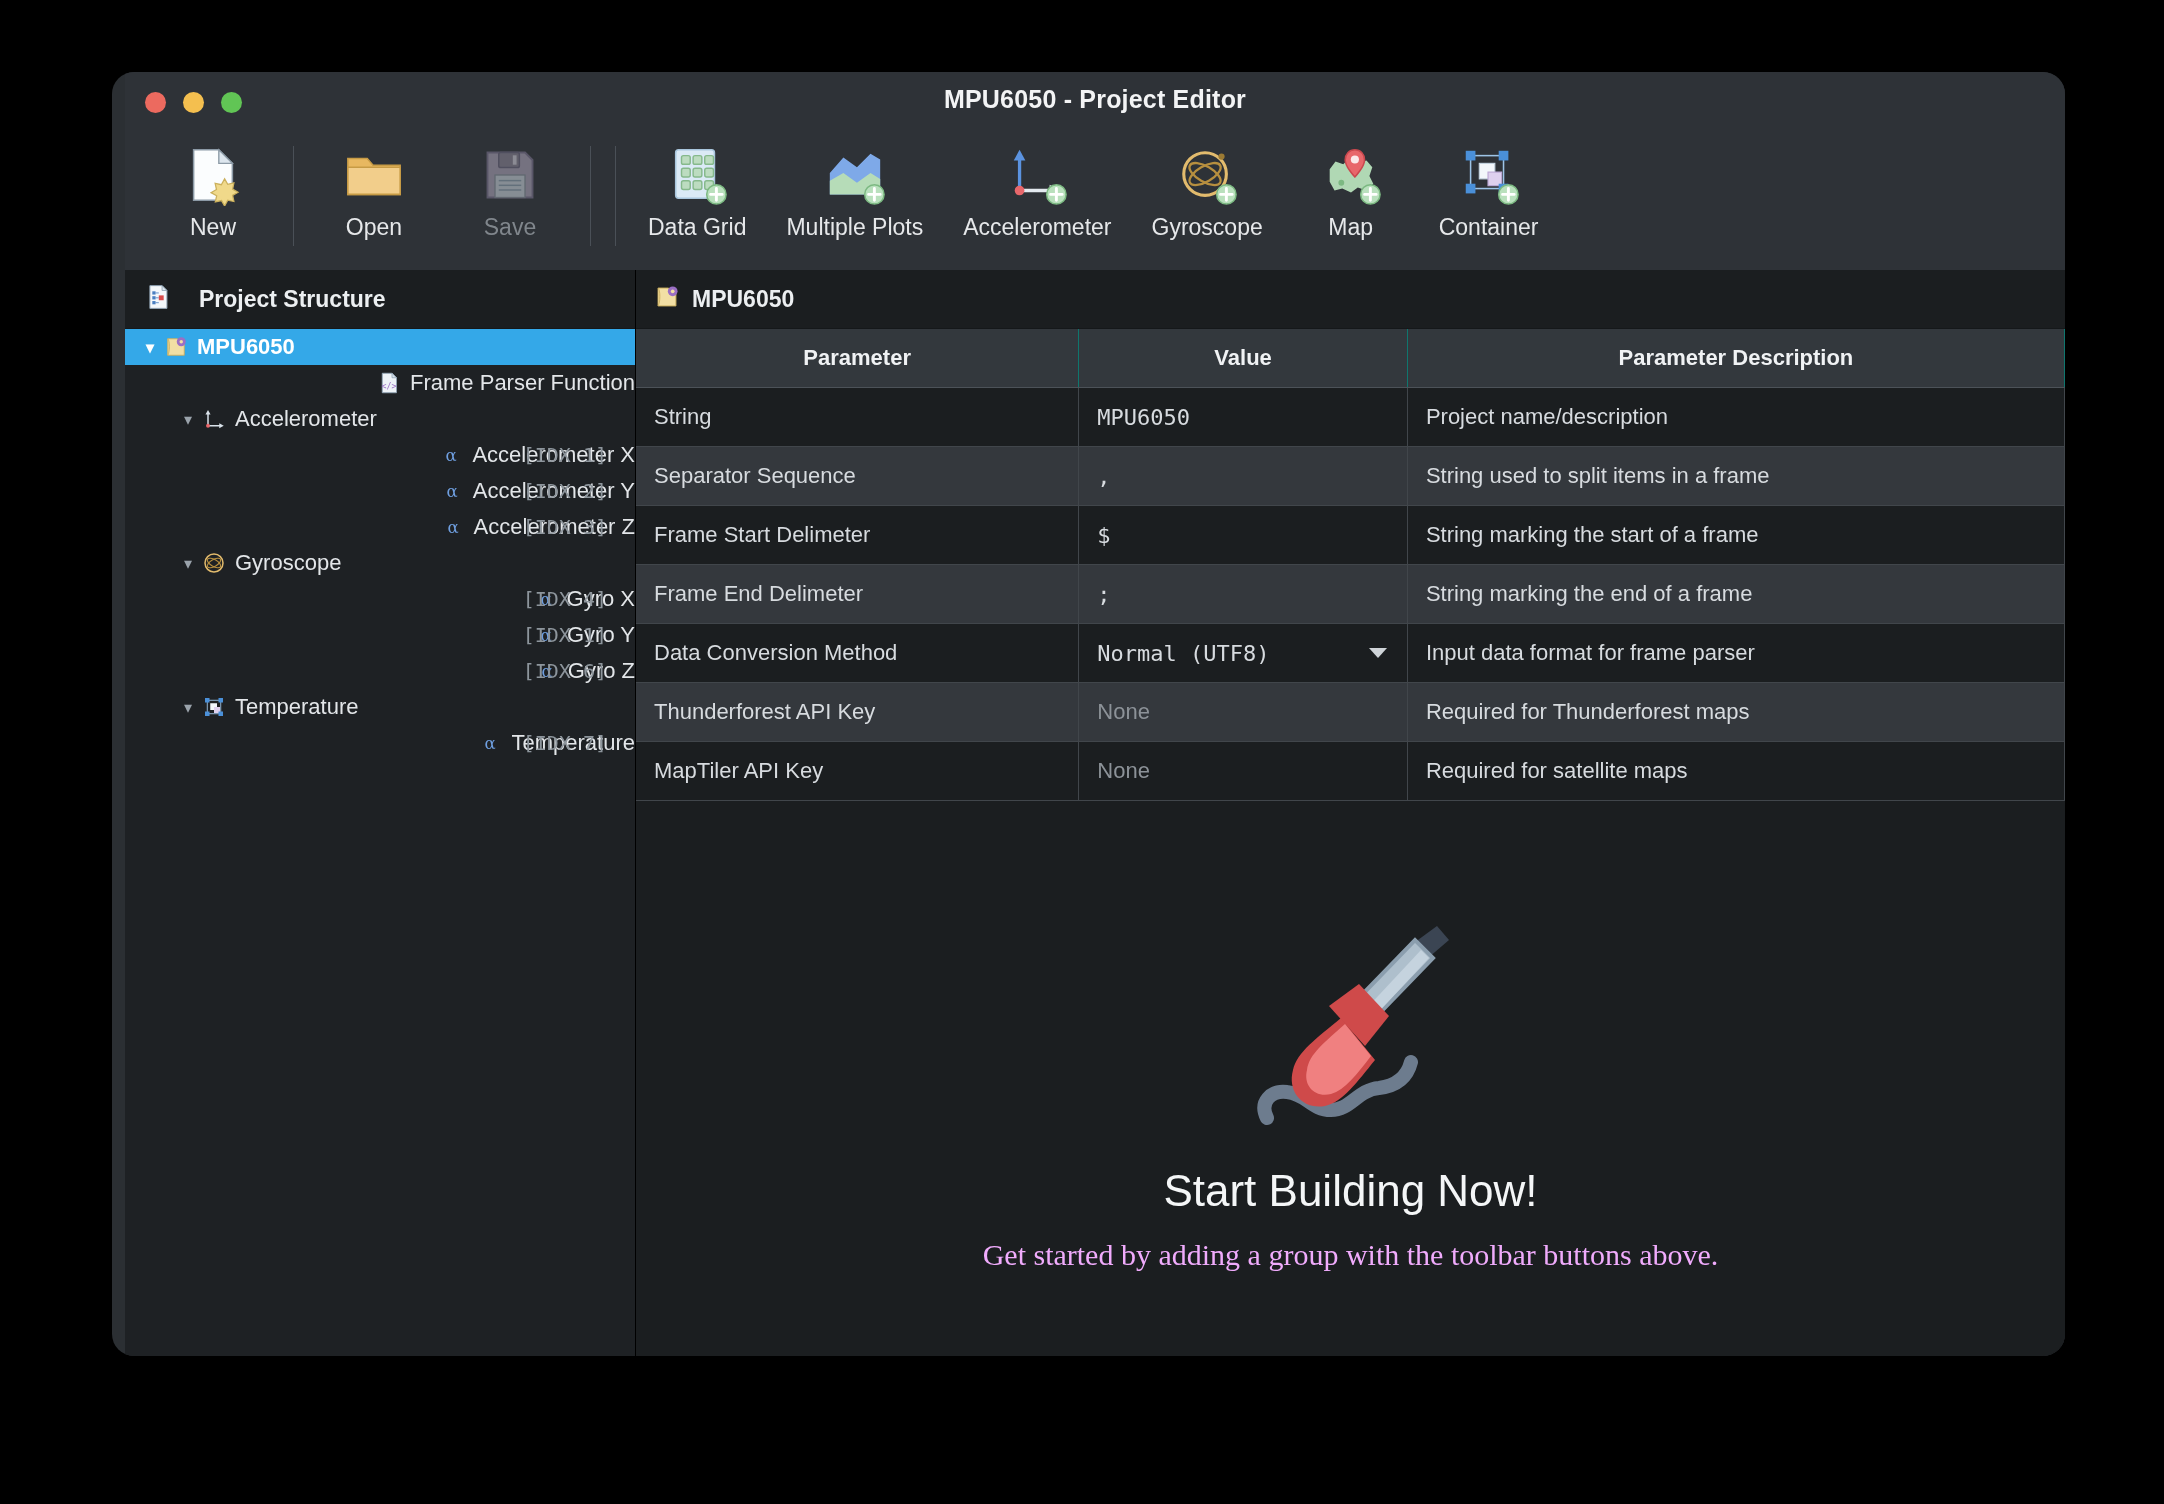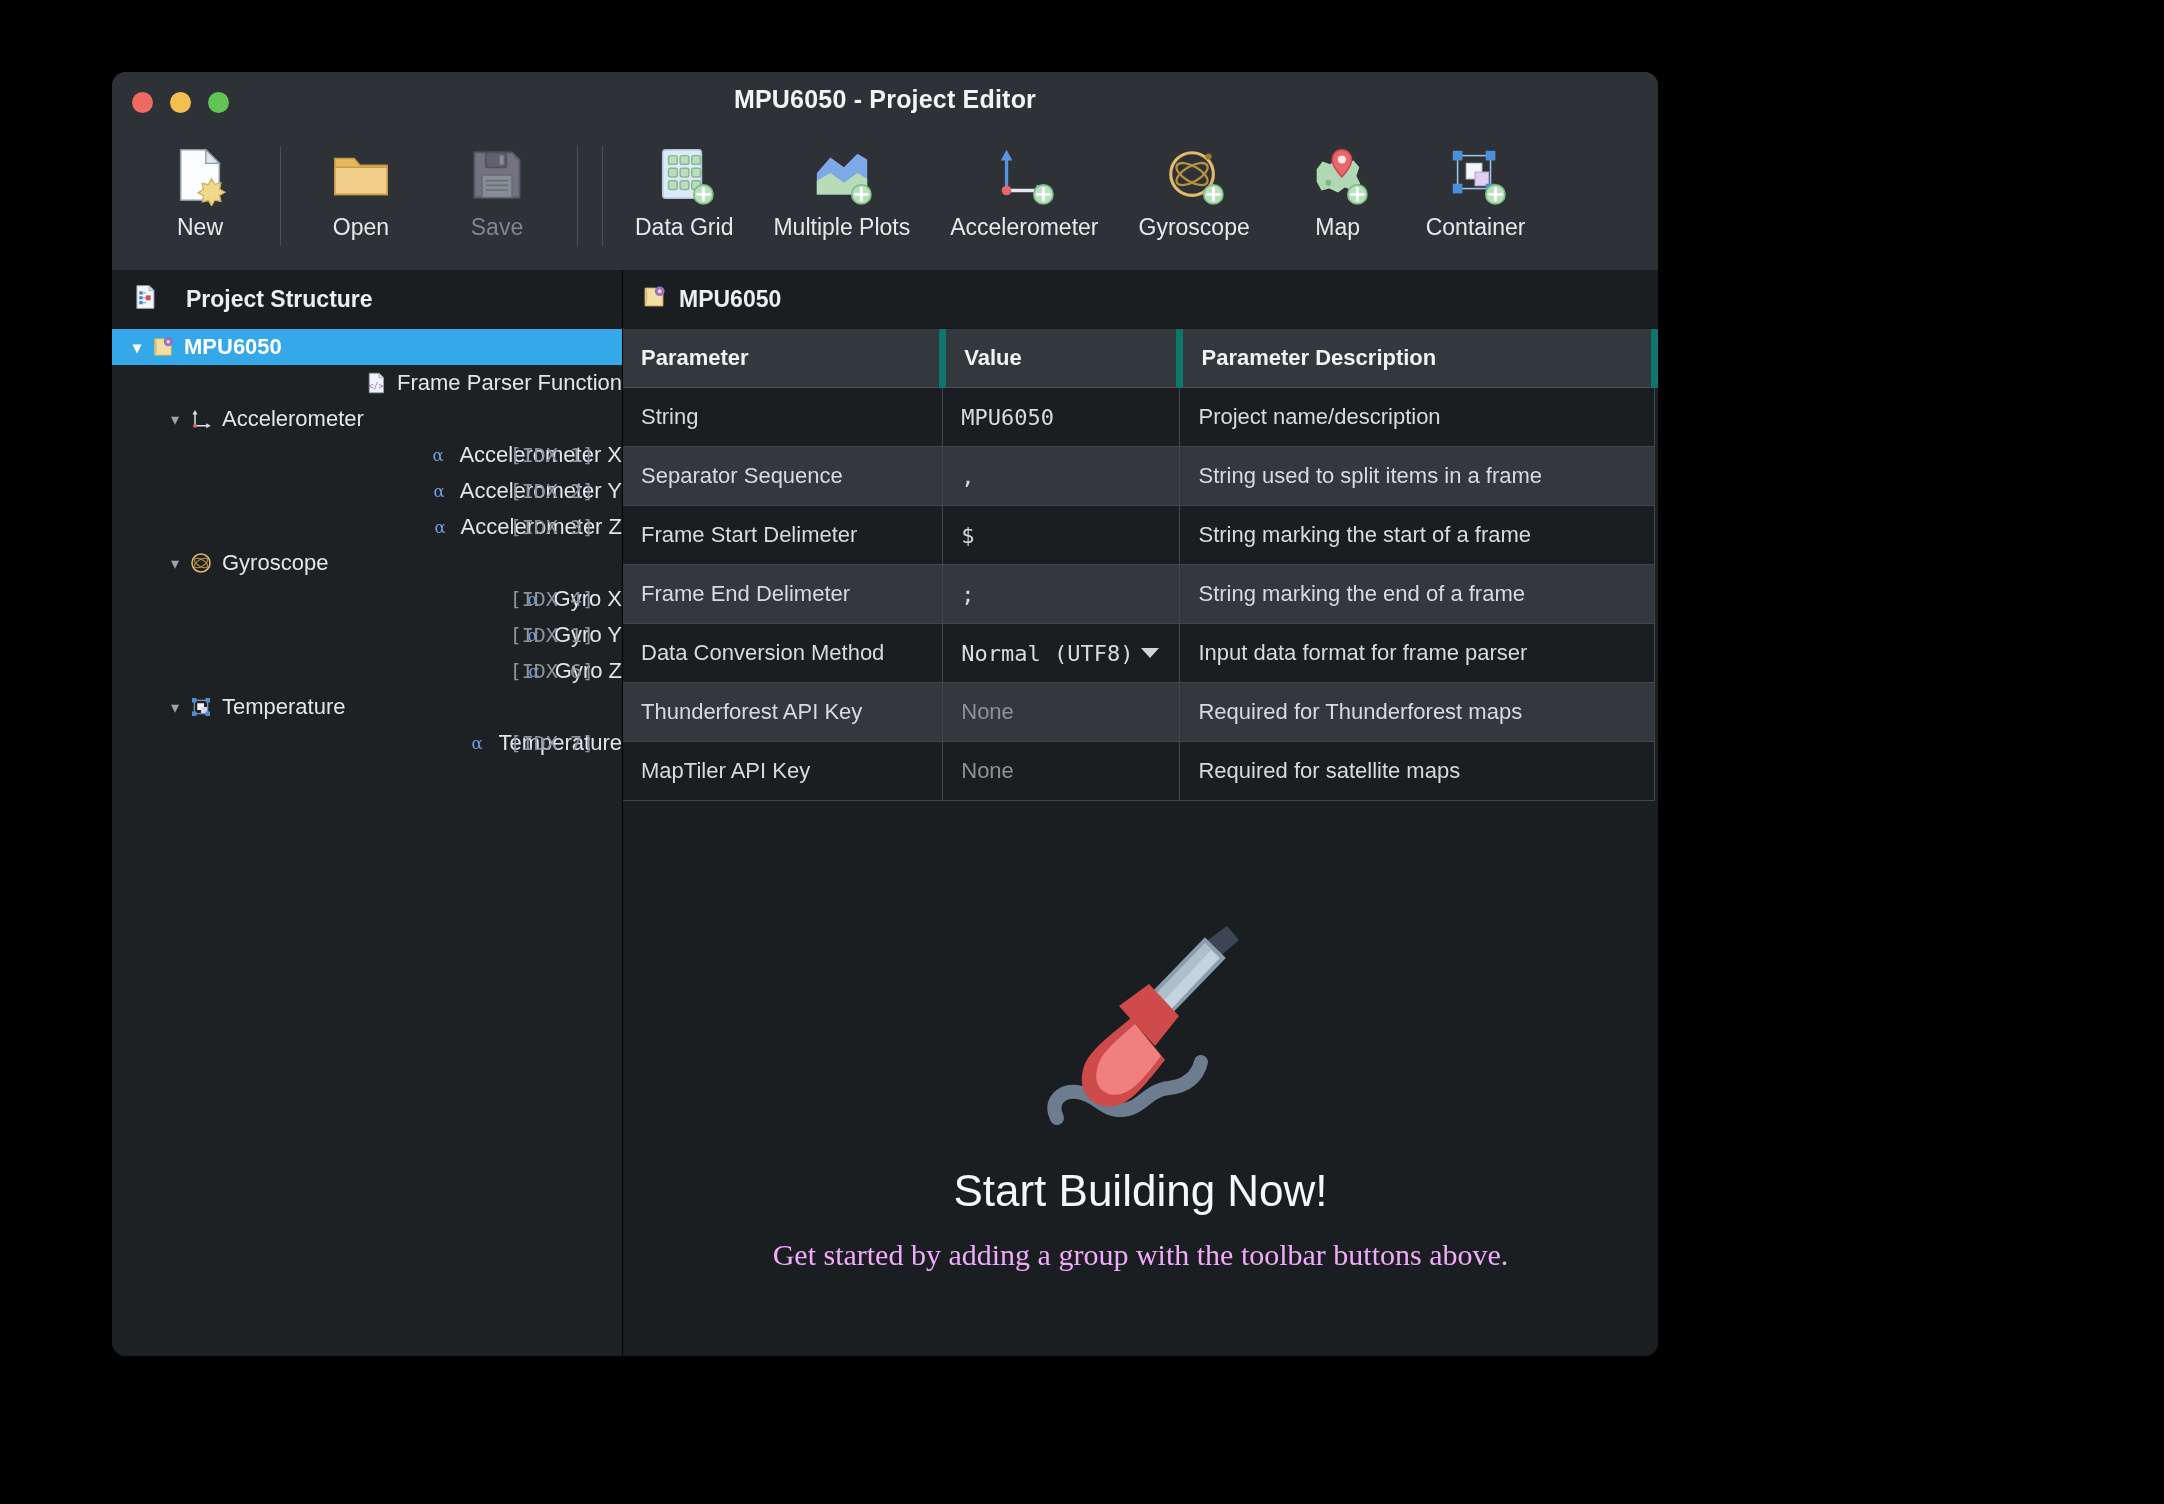--- a/index.html
+++ b/index.html
@@ -1,23 +1,24 @@
 <!DOCTYPE html>
 <html><head>
 <meta charset="utf-8">
 <style>
   html,body{margin:0;padding:0;background:#000;}
   body{width:2164px;height:1504px;font-family:"Liberation Sans",sans-serif;-webkit-font-smoothing:antialiased;}
 
   .desktop{position:relative;width:2164px;height:1504px;background:#000;overflow:hidden;}
 
   .window{
-    position:absolute;left:112px;top:72px;width:1546px;height:1284px;
-    background:#2b2f33;border-radius:14px;overflow:hidden;
+    position:absolute;left:112px;top:72px;width:1940px;height:1284px;
+    background:#2b2f33;border-radius:22px;overflow:hidden;
     box-shadow:0 18px 60px rgba(0,0,0,.85);
+    padding-left:13px;
   }
 
   
   .titlebar{position:relative;height:62px;background:#2e3237;}
   .traffic{position:absolute;left:20px;top:20px;display:flex;gap:17px;}
   .dot{width:21px;height:21px;border-radius:50%;}
   .dot.red{background:#ec6a5f;}
   .dot.yellow{background:#f4bf4f;}
   .dot.green{background:#61c555;}
   .title{
@@ -58,22 +59,22 @@
   
   .main{flex:1;background:#1e2124;display:flex;flex-direction:column;}
   .main-head{
     height:58px;background:#1b1e20;display:flex;align-items:center;gap:12px;padding-left:18px;
     border-bottom:1px solid #15181a;
   }
   .main-head .mh-title{font-size:23px;font-weight:bold;color:#eceff1;}
 
   table.params{width:100%;border-collapse:collapse;table-layout:fixed;}
   table.params th{
-    background:#33383d;color:#f0f2f4;font-size:22px;font-weight:bold;text-align:left;
-    padding:16px 18px;border-right:7px solid #0f766e;border-bottom:1px solid #4c5258;
+    background:#33383d;color:#f0f2f4;font-size:22px;font-weight:bold;text-align:center;
+    padding:16px 18px;border-right:1px solid #0f766e;border-bottom:1px solid #4c5258;
   }
   table.params td{
     font-size:22px;color:#d7dbdf;padding:15px 18px;border-right:1px solid #41464b;border-bottom:1px solid #41464b;
     height:28px;
   }
   table.params tr.odd td{background:#1b1e20;}
   table.params tr.even td{background:#34383d;}
   td.val{font-family:"DejaVu Sans Mono",monospace;font-size:21px;color:#dfe3e7;position:relative;}
   td.val.placeholder{color:#8c9298;font-family:"Liberation Sans",sans-serif;font-size:22px;}
   td.desc{color:#c3c8cd;}

